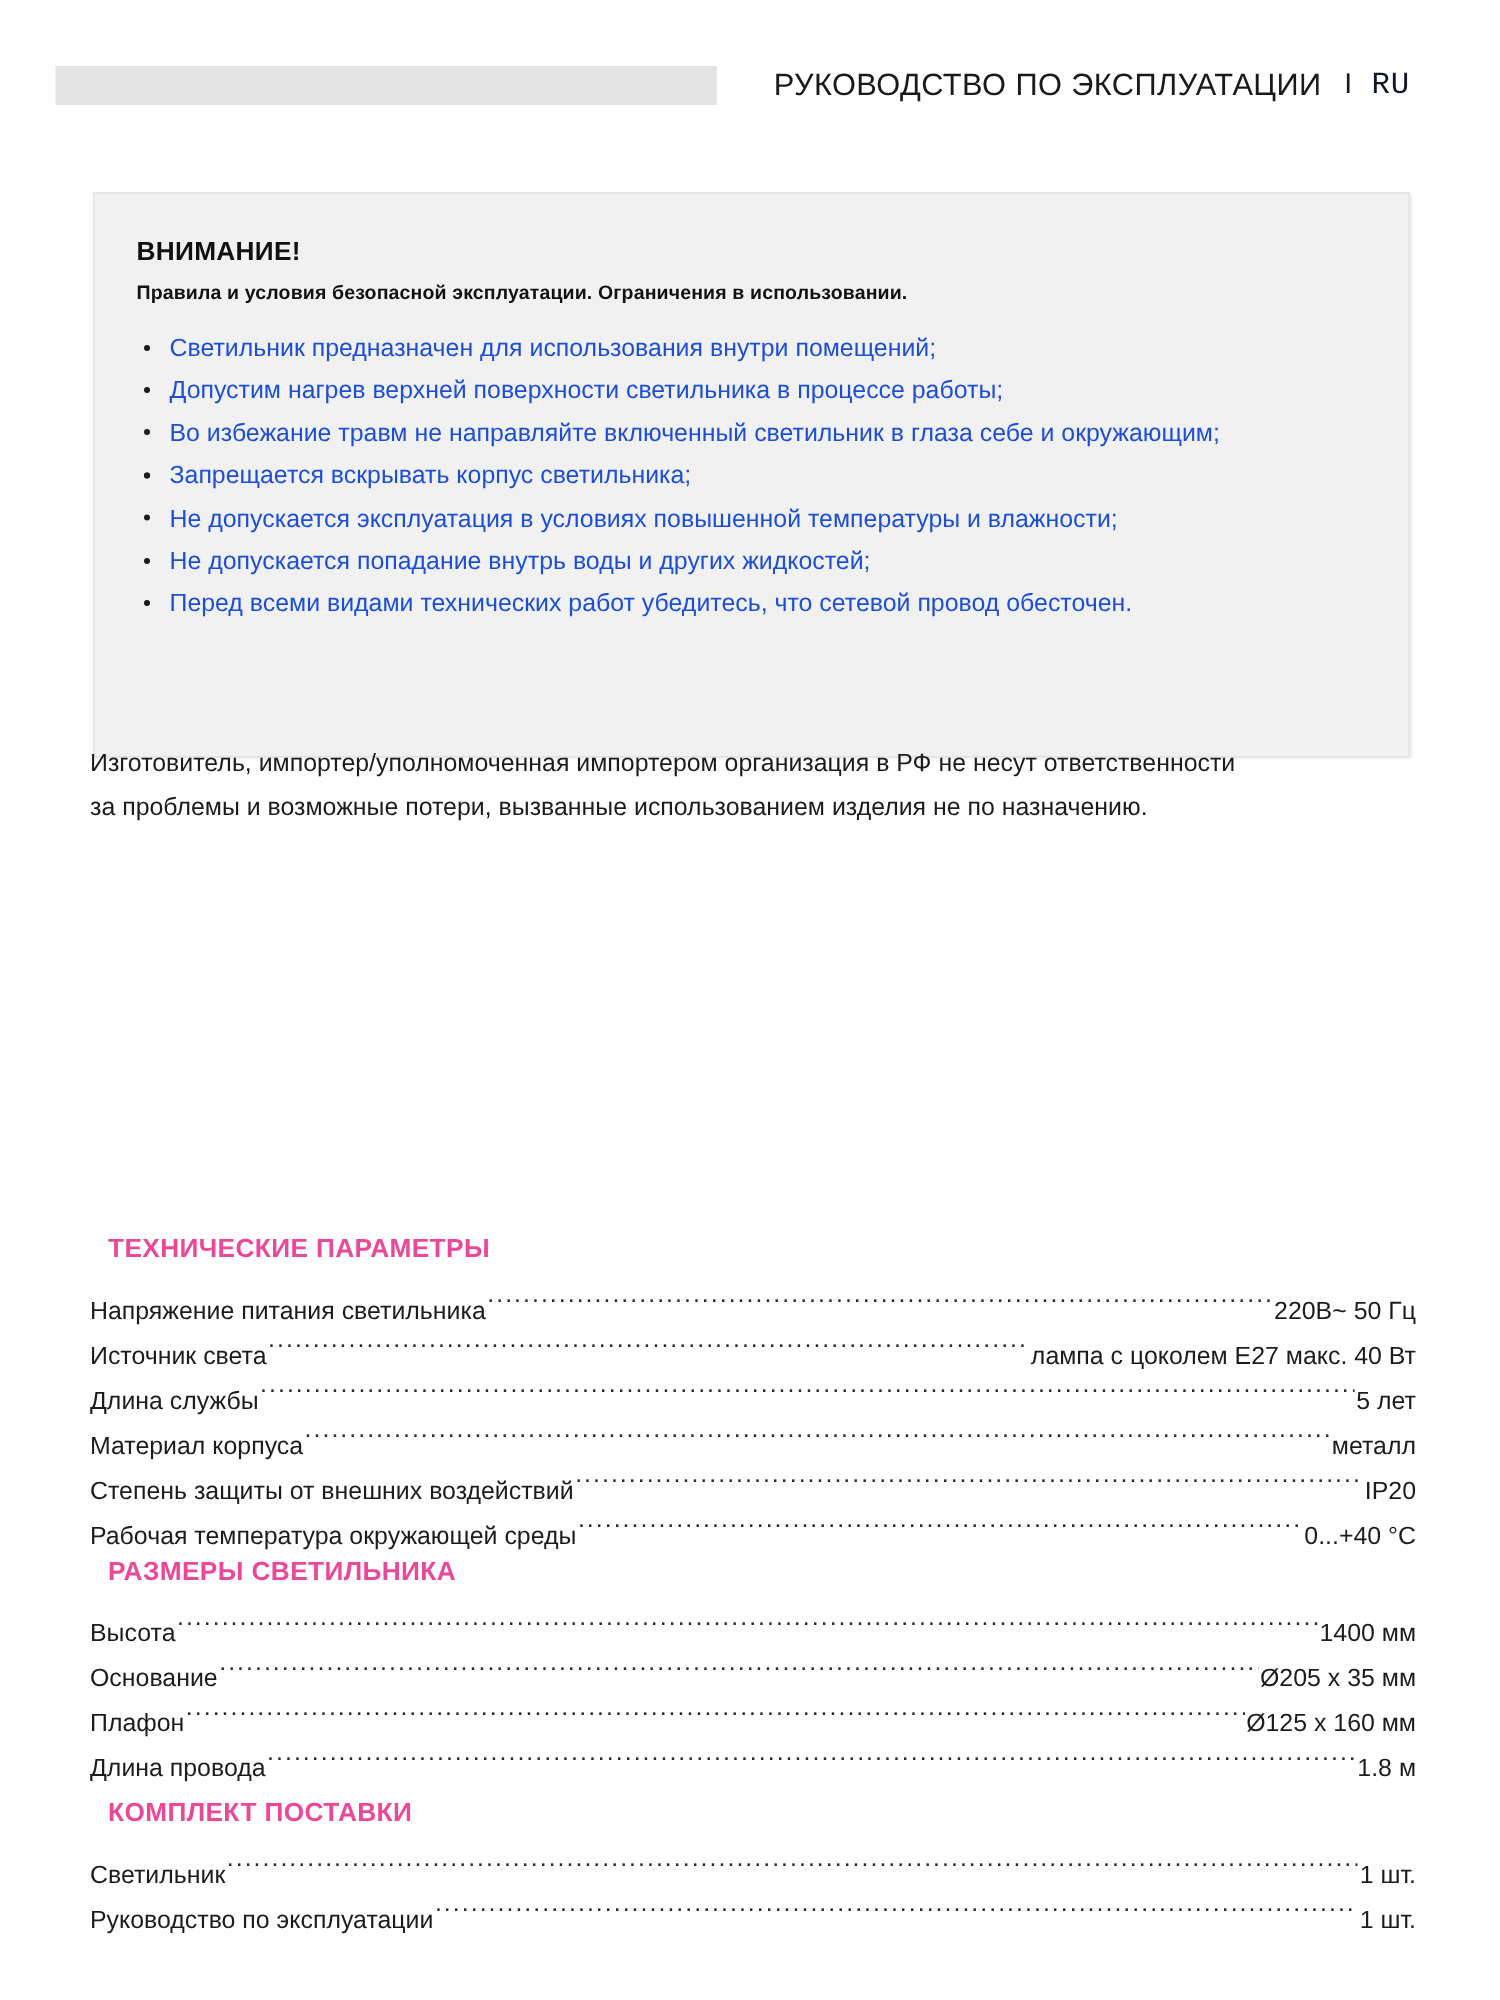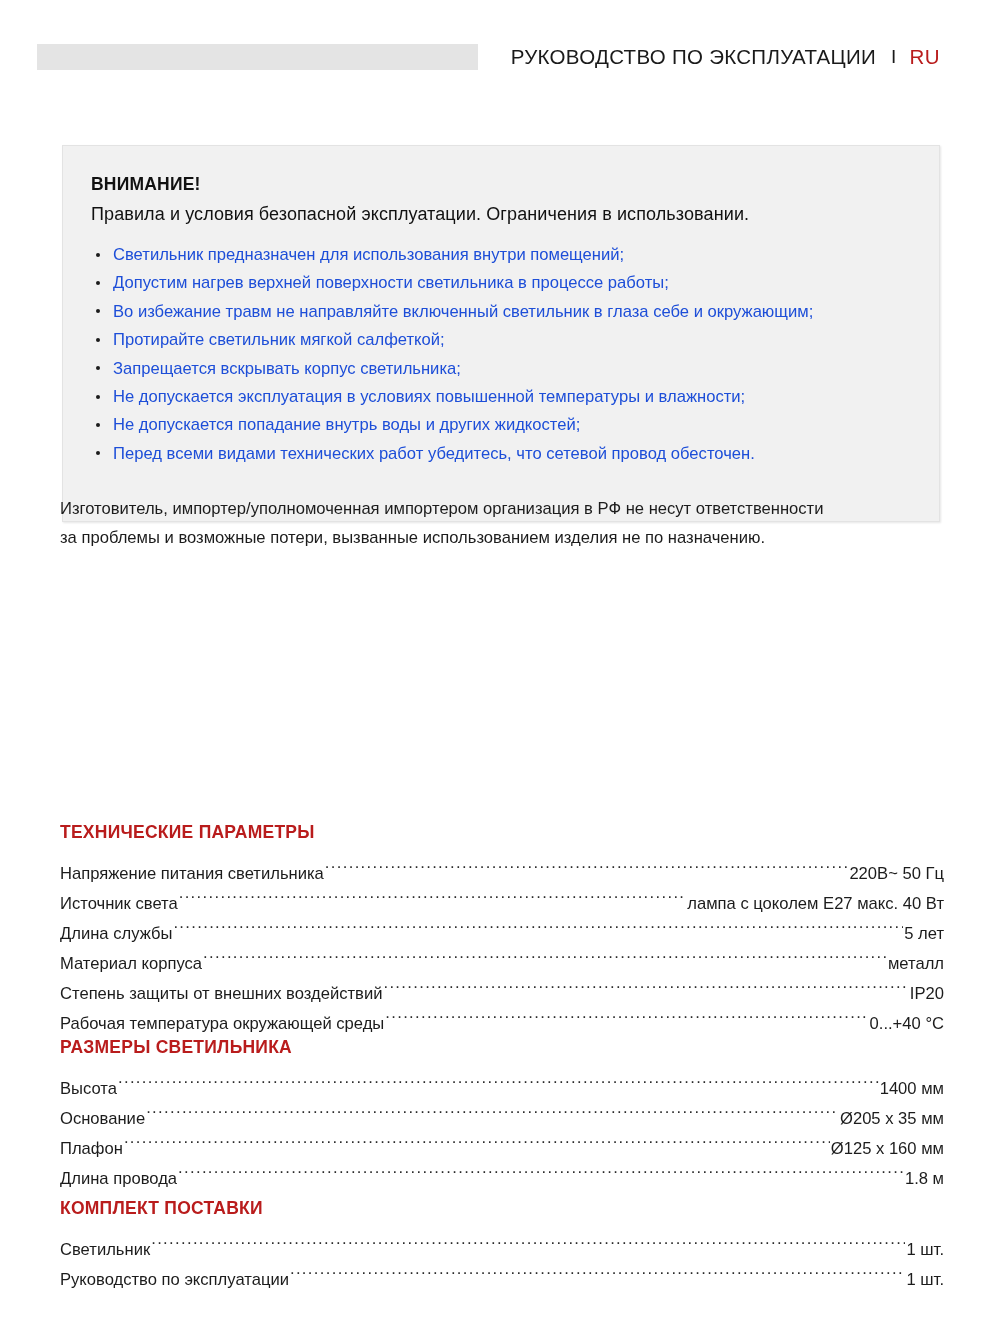--- a/index.html
+++ b/index.html
@@ -49,47 +49,47 @@
   }
   .header-sep {
     display: inline-block;
     margin: 0 13px 0 15px;
     font-size: 19px;
     color: #1a1a1a;
   }
   .header-lang {
     font-size: 20.5px;
     letter-spacing: 0.5px;
-    color: #b91c1c;
+    color: #0f172a;
+    font-family: Liberation Mono, monospace;
   }
 
   
   .warning-box {
     position: absolute;
     left: 62px;
     top: 128px;
     width: 878px;
     height: 377px;
     box-sizing: border-box;
     background: #f1f1f1;
     border: 1px solid #e3e3e3;
     box-shadow: 1px 1px 2px rgba(0,0,0,0.10);
     padding: 28px 30px 0 28px;
-    margin-top: 17px;
   }
   .warning-title {
     font-size: 17.5px;
     font-weight: bold;
     letter-spacing: 0.2px;
     margin: 0 0 9px 0;
     color: #111;
   }
   .warning-subtitle {
-    font-size: 18px;
-    font-weight: normal;
+    font-size: 13px;
+    font-weight: bold;
     letter-spacing: 0.1px;
     margin: 0 0 16px 0;
     color: #111;
   }
   .warning-list {
     list-style: none;
     margin: 0;
     padding: 0;
   }
   .warning-list li {
@@ -130,22 +130,22 @@
     width: 884px;
   }
   .spec-section.tech   { top: 822px; }
   .spec-section.dims   { top: 1037px; }
   .spec-section.bundle { top: 1198px; }
 
   .section-heading {
     font-size: 17.5px;
     font-weight: bold;
     letter-spacing: 0.25px;
-    margin: 0 0 16px 0;
-    color: #b91c1c;
+    margin: 0 0 16px 12px;
+    color: #ec4899;
   }
   .spec-rows {
     display: block;
   }
   .spec-row {
     display: flex;
     align-items: baseline;
     font-size: 16.6px;
     line-height: 30px;
     color: #1c1c1c;
@@ -192,21 +192,21 @@
   </div>
 </div>
 
 <section class="warning-box">
   <h2 class="warning-title">ВНИМАНИЕ!</h2>
   <h3 class="warning-subtitle">Правила и условия безопасной эксплуатации. Ограничения в использовании.</h3>
   <ul class="warning-list">
     <li><span class="bullet"></span><span>Светильник предназначен для использования внутри помещений;</span></li>
     <li><span class="bullet"></span><span>Допустим нагрев верхней поверхности светильника в процессе работы;</span></li>
     <li><span class="bullet"></span><span>Во избежание травм не направляйте включенный светильник в глаза себе и окружающим;</span></li>
-    <li><span class="bullet"></span><span>Протирайте светильник мягкой салфеткой;</span></li>
+    <li><span class="bullet"></span></li>
     <li><span class="bullet"></span><span>Запрещается вскрывать корпус светильника;</span></li>
     <li><span class="bullet"></span><span>Не допускается эксплуатация в условиях повышенной температуры и влажности;</span></li>
     <li><span class="bullet"></span><span>Не допускается попадание внутрь воды и других жидкостей;</span></li>
     <li><span class="bullet"></span><span>Перед всеми видами технических работ убедитесь, что сетевой провод обесточен.</span></li>
   </ul>
 </section>
 
 <div class="disclaimer">
   <p>Изготовитель, импортер/уполномоченная импортером организация в РФ не несут ответственности</p>
   <p>за проблемы и возможные потери, вызванные использованием изделия не по назначению.</p>

